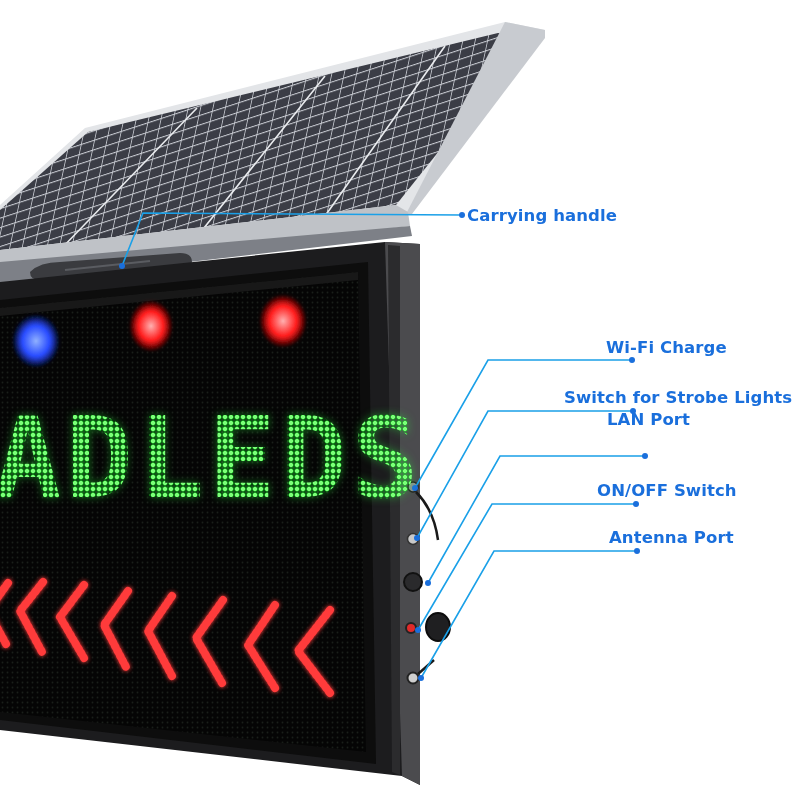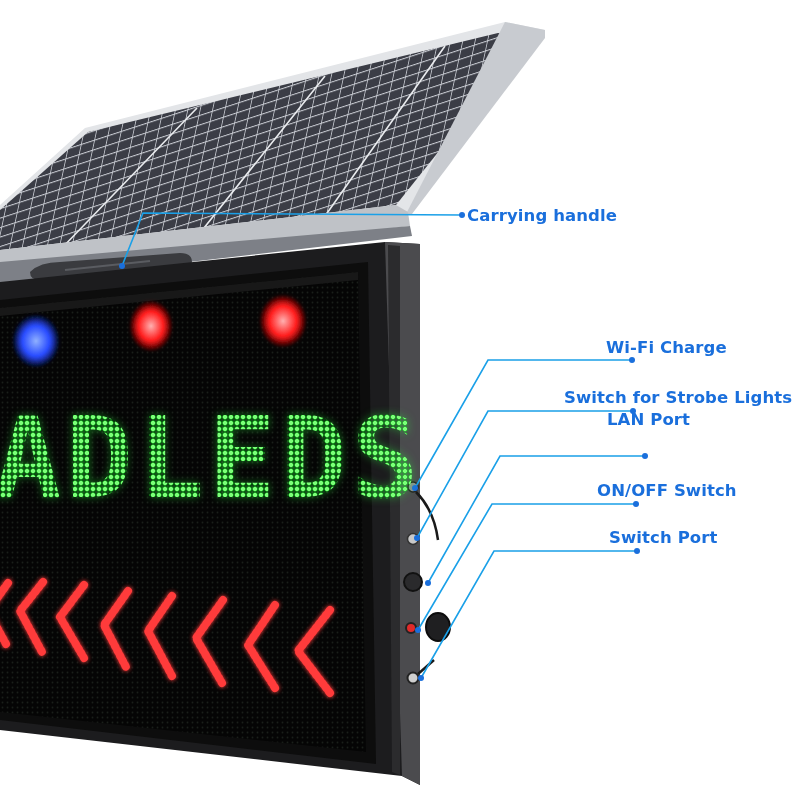--- a/index.html
+++ b/index.html
@@ -130,15 +130,15 @@
     </g>
   </svg>
 
   <div class="led-text">ADLEDS</div>
 
   <div class="label" style="left:467px; top:206px;">Carrying handle</div>
   <div class="label" style="left:606px; top:338px;">Wi-Fi Charge</div>
   <div class="label" style="left:564px; top:388px;">Switch for Strobe Lights</div>
   <div class="label" style="left:607px; top:410px;">LAN Port</div>
   <div class="label" style="left:597px; top:481px;">ON/OFF Switch</div>
-  <div class="label" style="left:609px; top:528px;">Switch Port</div>
+  <div class="label" style="left:609px; top:528px;">Antenna Port</div>
 
 </div>
 
 </body></html>

